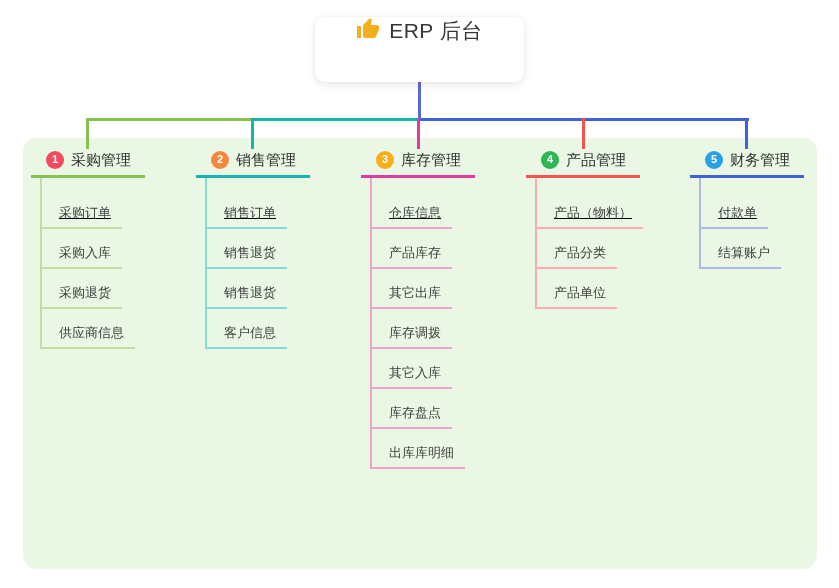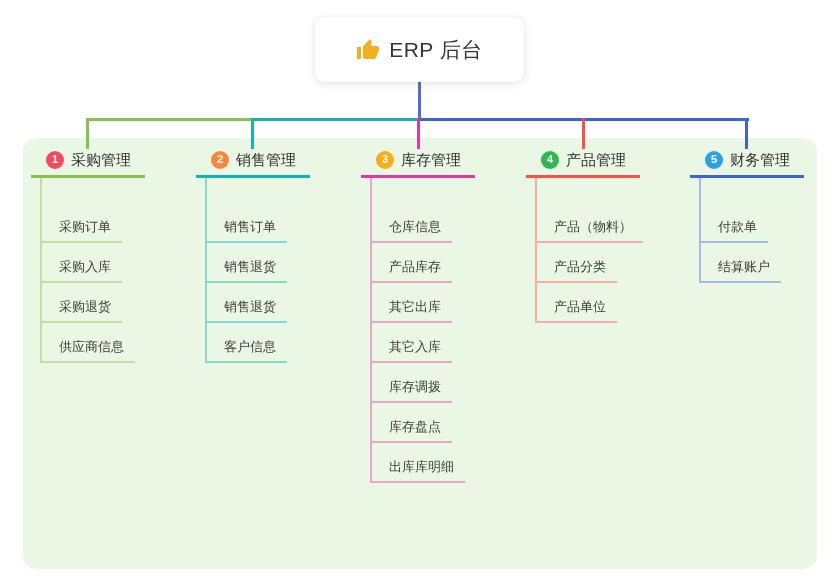--- a/index.html
+++ b/index.html
@@ -27,21 +27,21 @@
   .root-card {
     position: absolute;
     left: 315px;
     top: 17px;
     width: 209px;
     height: 65px;
     background: #ffffff;
     border-radius: 9px;
     box-shadow: 0 2px 10px rgba(0,0,0,0.10), 0 0 2px rgba(0,0,0,0.06);
     display: flex;
-    align-items: center;
+    align-items: flex-start;
     justify-content: center;
     gap: 9px;
     z-index: 3;
   }
   .root-card .root-label {
     font-size: 21px;
     color: #363636;
     font-weight: 500;
     letter-spacing: 0.5px;
     white-space: nowrap;
@@ -92,21 +92,21 @@
   }
   .children {
     margin-left: 9px;
     border-left: 2px solid #ccc;
   }
   .child {
     height: 40px;
     display: flex;
     align-items: flex-end;
   }
-  .child:first-child { height: 65px; }
+  .child:first-child { height: 51px; text-decoration: underline; }
   .child .child-label {
     display: inline-block;
     border-bottom: 2px solid #ccc;
     padding: 0 11px 7px 17px;
     font-size: 13px;
     color: #3d3d3d;
     line-height: 1.1;
     white-space: nowrap;
   }
 </style>
@@ -198,25 +198,25 @@
 
   <div class="child">
     <span class="child-label" style="border-bottom-color: rgb(237, 164, 203);">产品库存</span>
   </div>
 
   <div class="child">
     <span class="child-label" style="border-bottom-color: rgb(237, 164, 203);">其它出库</span>
   </div>
 
   <div class="child">
+    <span class="child-label" style="border-bottom-color: rgb(237, 164, 203);">库存调拨</span>
+  </div>
+
+  <div class="child">
     <span class="child-label" style="border-bottom-color: rgb(237, 164, 203);">其它入库</span>
-  </div>
-
-  <div class="child">
-    <span class="child-label" style="border-bottom-color: rgb(237, 164, 203);">库存调拨</span>
   </div>
 
   <div class="child">
     <span class="child-label" style="border-bottom-color: rgb(237, 164, 203);">库存盘点</span>
   </div>
 
   <div class="child">
     <span class="child-label" style="border-bottom-color: rgb(237, 164, 203);">出库库明细</span>
   </div>
 </div>

